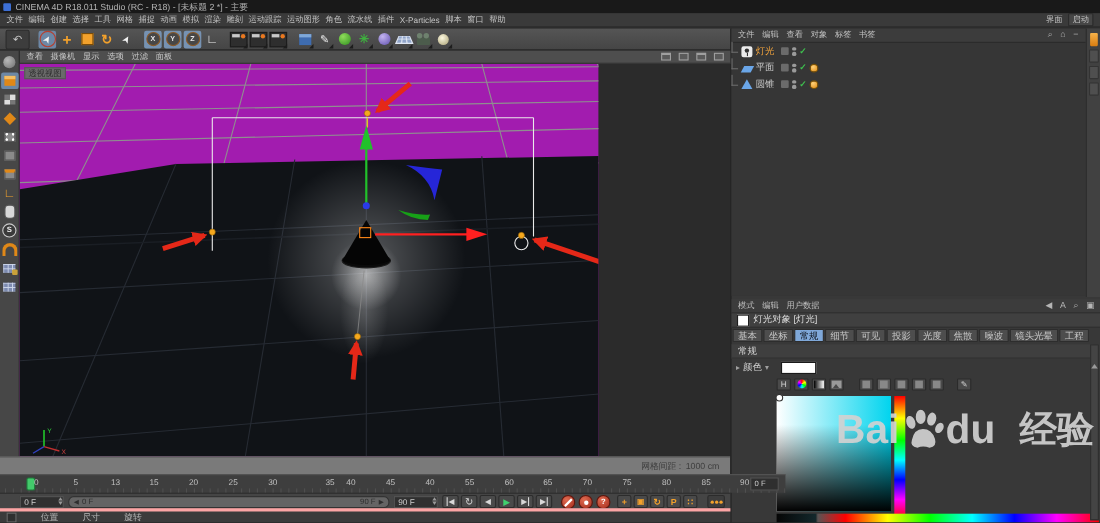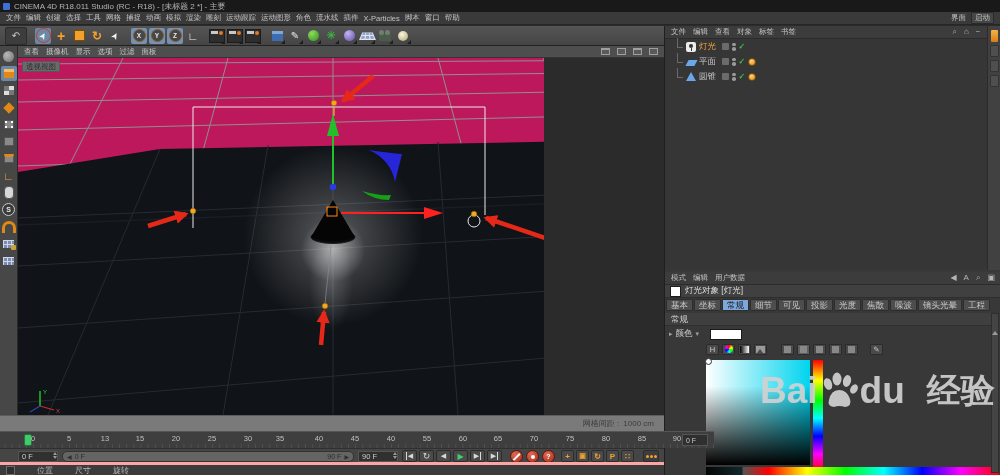--- a/index.html
+++ b/index.html
@@ -72,33 +72,33 @@
       display:flex;align-items:center;justify-content:center;background:#3a3a3a;}
   .lp .magnet{width:8px;height:9px;border:3px solid #e08818;border-top:0;border-radius:0 0 7px 7px;transform:rotate(180deg);}
   .lp .wplane{width:11px;height:8px;background:#7d8bb0;background-image:linear-gradient(#cdd6ea 1px,transparent 1px),linear-gradient(90deg,#cdd6ea 1px,transparent 1px);background-size:4px 4px;position:relative;}
   .lp .wplane .lockdot{position:absolute;right:-2px;bottom:-2px;width:5px;height:5px;background:#caa23a;border-radius:1px;}
   
   .vpmenu{left:18px;top:46px;width:646px;height:12px;background:#4e4e4e;border-bottom:1px solid #333;
     display:flex;align-items:center;gap:7px;font-size:7.5px;color:#c8c8c8;padding:0 6px;box-sizing:border-box;}
   .vpmenu .spacer{flex:1;}
   .panebox{width:9px;height:7px;border:1px solid #9f9f9f;background:#5a5a5a;box-sizing:border-box;}
   .panebox.b1{border-top-width:2px;}
-  .vpcanvas{left:18px;top:58px;width:526px;height:357px;background:#be185d;overflow:hidden;}
+  .vpcanvas{left:18px;top:58px;width:526px;height:357px;background:#a21caf;overflow:hidden;}
   .vplabel{position:absolute;left:4px;top:3px;background:#6a6a6a;color:#2e2e2e;font-size:7.5px;
      padding:0 3px;height:9px;line-height:9px;border:1px solid #575757;z-index:5;}
   .vpinfobar{left:0;top:415px;width:664px;height:16px;background:#7a7a7a;border-top:1px solid #5c5c5c;
      display:flex;align-items:center;justify-content:flex-end;font-size:8px;color:#3d3d3d;gap:4px;padding-right:10px;box-sizing:border-box;}
   
   .rpanel{left:664px;top:26px;width:336px;height:449px;background:#383838;border-left:1px solid #1f1f1f;box-sizing:border-box;z-index:10;}
   .pm-menurow{position:absolute;left:0;width:336px;height:13px;background:#3c3c3c;border-bottom:1px solid #2b2b2b;
      display:flex;align-items:center;gap:7px;font-size:7.5px;color:#c2c2c2;padding:0 6px;box-sizing:border-box;}
   .pm-menurow .spacer{flex:1;}
   .miniicon{color:#b5b5b5;font-size:8px;line-height:8px;}
   .om-tree{position:absolute;left:0;top:13px;width:322px;height:230px;background:#363636;}
-  .om-row{height:15px;display:flex;align-items:center;font-size:8.5px;gap:3px;padding-left:12px;position:relative;}
+  .om-row{height:15px;display:flex;align-items:center;font-size:8.5px;gap:3px;padding-left:0;position:relative;}
   .treeline{width:5px;height:9px;border-left:1px solid #6a6a6a;border-bottom:1px solid #6a6a6a;margin-top:-7px;}
   .obj-ico{width:10px;height:10px;flex:none;display:flex;align-items:center;justify-content:center;}
   .lighticon{width:10px;height:10px;background:#ececec;border-radius:2px;position:relative;}
   .lighticon::before{content:"";position:absolute;left:3px;top:2px;width:4px;height:4px;border-radius:50%;background:#333;}
   .lighticon::after{content:"";position:absolute;left:4.5px;top:6px;width:1px;height:3px;background:#333;}
   .planeicon{width:9px;height:6px;background:#6aa6e8;transform:skewX(-28deg);margin-top:3px;}
   .coneicon{width:0;height:0;border-left:5px solid transparent;border-right:5px solid transparent;border-bottom:9px solid #6aa6e8;}
   .om-name{min-width:20px;}
   .om-name.sel{color:#f0a23c;}
   .layerbox{width:7px;height:7px;background:#6b6b6b;border-radius:1px;}
@@ -608,21 +608,21 @@
 
 <div class="abs ruler">
   <span class="playhead"></span>
   <span class="tick" style="left:33px">0</span>
   <span class="tick" style="left:69px">5</span>
   <span class="tick" style="left:105px">13</span>
   <span class="tick" style="left:140px">15</span>
   <span class="tick" style="left:176px">20</span>
   <span class="tick" style="left:212px">25</span>
   <span class="tick" style="left:248px">30</span>
-  <span class="tick" style="left:280px">35</span>
+  <span class="tick" style="left:300px">35</span>
   <span class="tick" style="left:319px">40</span>
   <span class="tick" style="left:355px">45</span>
   <span class="tick" style="left:391px">40</span>
   <span class="tick" style="left:427px">55</span>
   <span class="tick" style="left:463px">60</span>
   <span class="tick" style="left:498px">65</span>
   <span class="tick" style="left:534px">70</span>
   <span class="tick" style="left:570px">75</span>
   <span class="tick" style="left:606px">80</span>
   <span class="tick" style="left:642px">85</span>

